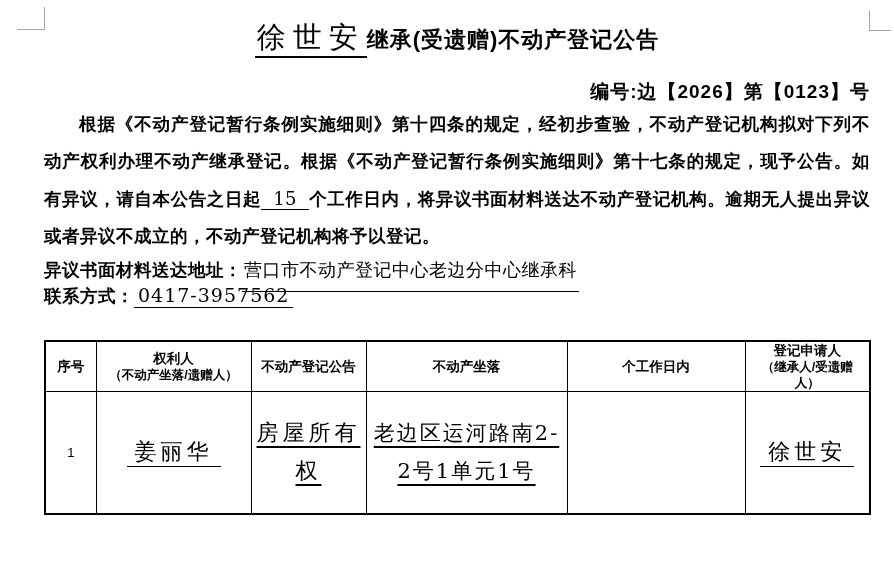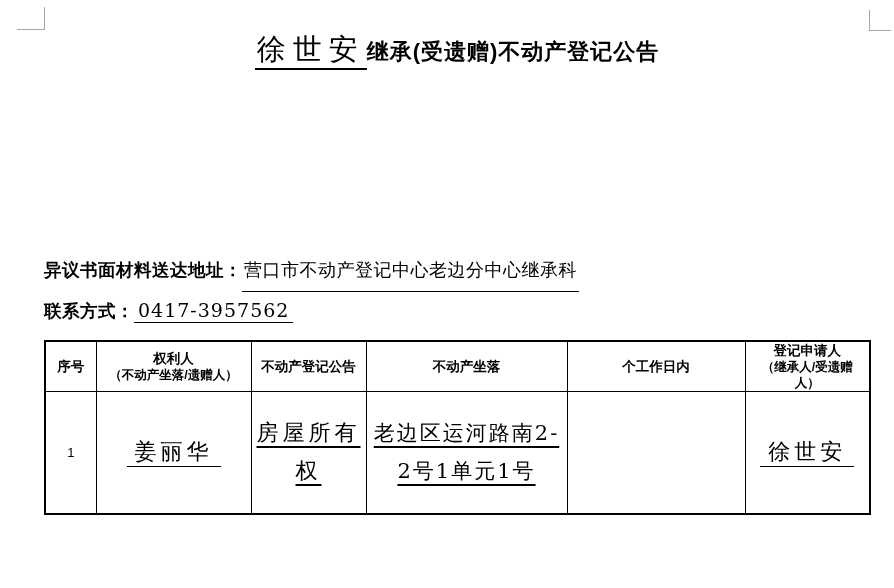--- a/index.html
+++ b/index.html
@@ -16,21 +16,21 @@
     position:absolute; left:17px; top:7px; width:27px; height:22px;
     border-right:1px solid #a6a6a6; border-bottom:1px solid #a6a6a6;
   }
   .crop-tr {
     position:absolute; left:869px; top:10px; width:21px; height:20px;
     border-left:1px solid #a6a6a6; border-bottom:1px solid #a6a6a6;
   }
 
   
   .title-row {
-    position:absolute; left:44px; top:30px; width:826px;
+    position:absolute; left:44px; top:18px; width:826px;
     text-align:center; white-space:nowrap;
   }
   .title-name {
     font-family:"DejaVu Serif", serif;
     font-size:29px; font-weight:normal; letter-spacing:7px;
     border-bottom:2px solid #000; padding:0 2px 2px 2px;
   }
   .title-suffix { font-size:22px; font-weight:bold; letter-spacing:1px; }
 
   .doc-number {
@@ -49,21 +49,21 @@
   }
   .u-inline { border-bottom:1.5px solid #000; }
   .days-fill { padding:0 12px; font-size:18px; }
 
   .address-line, .contact-line {
     position:absolute; left:44px;
     font-size:17.5px; font-weight:bold; letter-spacing:0.5px;
     white-space:nowrap;
   }
   .address-line { top:258px; }
-  .contact-line { top:299px; }
+  .contact-line { top:284px; }
   .address-value { font-size:18px; padding:0 2px 11px 2px; }
   .contact-value { font-size:19px; padding:0 4px 1px 4px; letter-spacing:1px; }
 
   
   .notice-table-wrap { position:absolute; left:44px; top:340px; }
   table.notice {
     border-collapse:collapse; table-layout:fixed;
     width:825px; border:2px solid #000;
   }
   table.notice th, table.notice td {
@@ -95,21 +95,25 @@
 
 <div class="page">
 
   <div class="crop-tl"></div>
   <div class="crop-tr"></div>
 
   <div class="title-row">
     <span class="title-name">徐世安</span><span class="title-suffix">继承(受遗赠)不动产登记公告</span>
   </div>
 
+  <div class="doc-number">编号:边【2026】第【0123】号</div>
 
+  <div class="body-para">
+    <span>根据《不动产登记暂行条例实施细则》第十四条的规定，经初步查验，不动产登记机构拟对下列不动产权利办理不动产继承登记。根据《不动产登记暂行条例实施细则》第十七条的规定，现予公告。如有异议，请自本公告之日起</span><span class="fill-serif u-inline days-fill">15</span><span>个工作日内，将异议书面材料送达不动产登记机构。逾期无人提出异议或者异议不成立的，不动产登记机构将予以登记。</span>
+  </div>
 
   <div class="address-line">
     <span>异议书面材料送达地址：</span><span class="fill-serif u-inline address-value">营口市不动产登记中心老边分中心继承科</span>
   </div>
 
   <div class="contact-line">
     <span>联系方式：</span><span class="fill-serif u-inline contact-value">0417-3957562</span>
   </div>
 
   <div class="notice-table-wrap">

